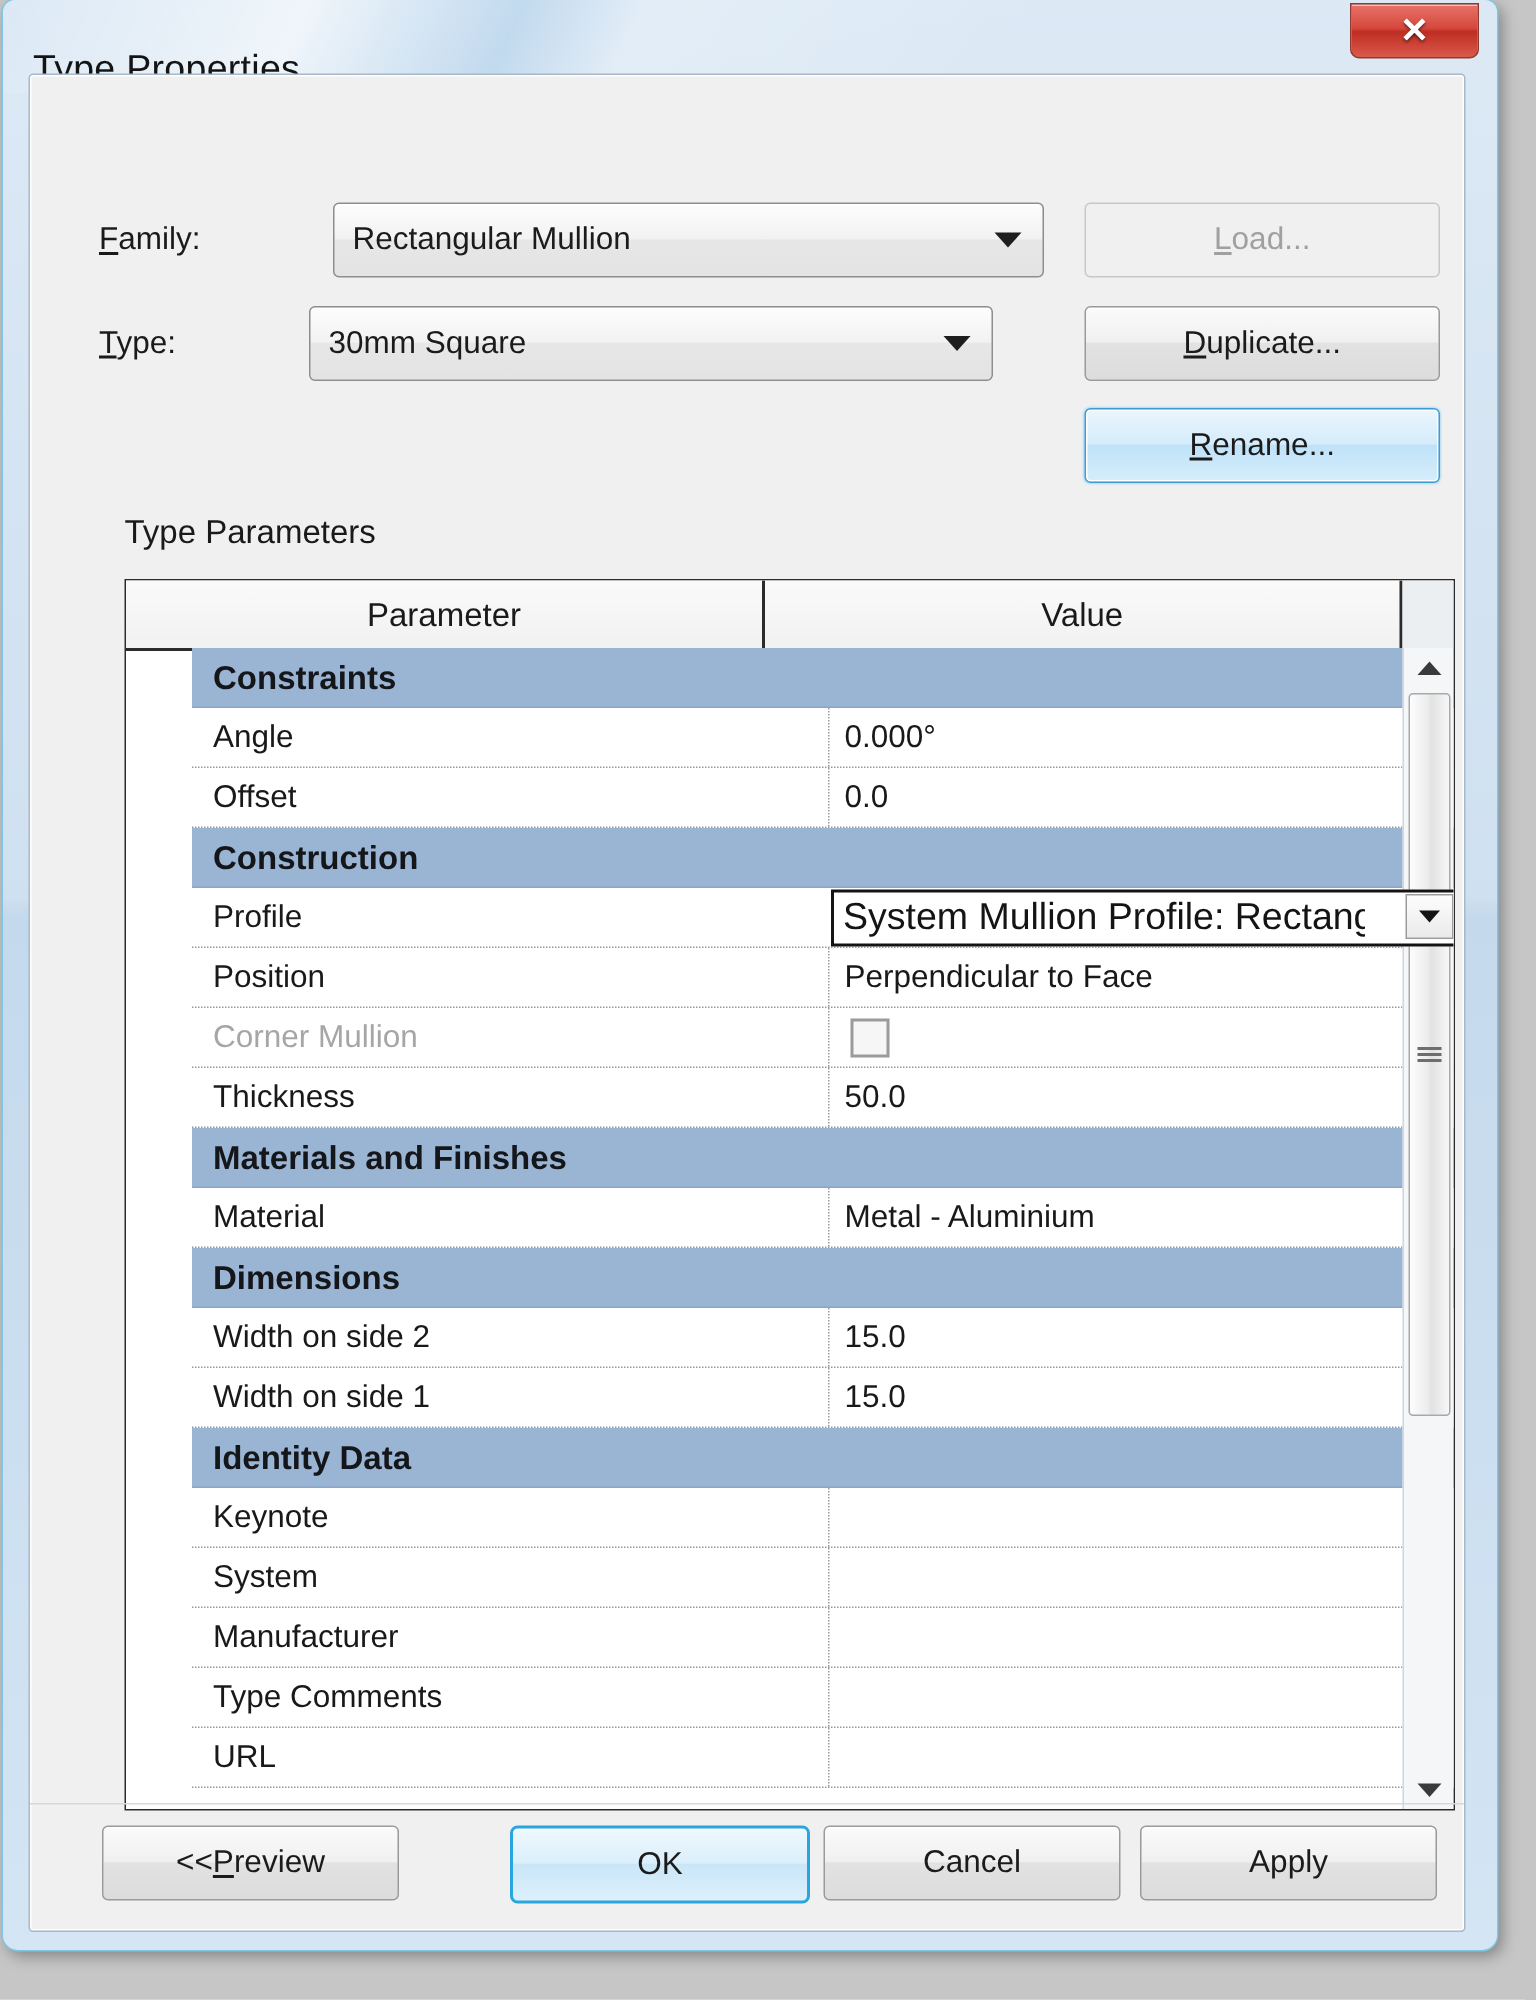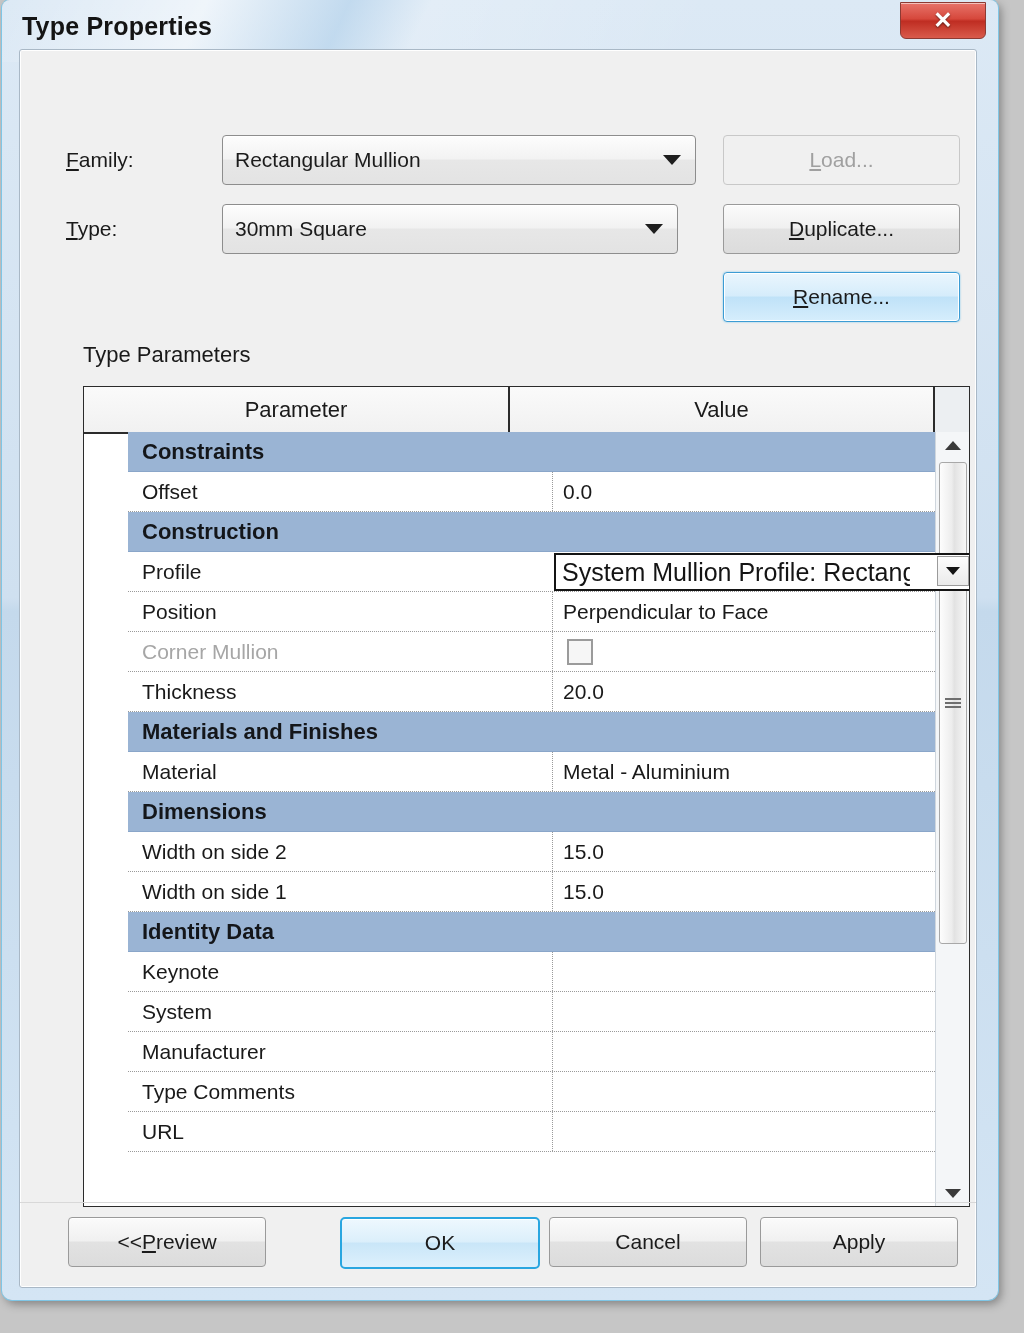--- a/index.html
+++ b/index.html
@@ -35,26 +35,25 @@
     left: 0; top: 0;
     width: 996px; height: 62px;
     background: linear-gradient(115deg, rgba(255,255,255,0.0) 0%, rgba(255,255,255,0.55) 20%,
                 rgba(180,210,235,0.65) 34%, rgba(255,255,255,0.20) 42%, rgba(255,255,255,0.0) 70%);
     pointer-events: none;
   }
 
   .title-text {
     position: absolute;
     left: 20px;
-    top: 12px;
+    top: 32px;
     font-size: 25px;
     color: #141414;
     letter-spacing: .2px;
     white-space: nowrap;
-    font-weight: bold;
   }
 
   
   .close-btn {
     position: absolute;
     right: 12px;
     top: 2px;
     width: 84px;
     height: 35px;
     border-radius: 0 0 6px 6px;
@@ -422,21 +421,21 @@
         <span class="arrow"></span>
       </div>
 
       <div class="btn disabled" style="left:703px; top:85px; width:235px; height:48px;">
           <u>L</u>
           <span>oad...</span>
         </div>
 
       <div class="lbl" style="left:46px; top:167px;"><u>T</u><span>ype:</span></div>
 
-      <div class="combo" style="left:202px; top:154px; width:454px; height:48px;">
+      <div class="combo" style="left:186px; top:154px; width:454px; height:48px;">
         <span class="cval">30mm Square</span>
         <span class="arrow"></span>
       </div>
 
       <div class="btn" style="left:703px; top:154px; width:235px; height:48px;">
           <u>D</u>
           <span>uplicate...</span>
         </div>
 
       <div class="btn focus" style="left:703px; top:222px; width:235px; height:48px;">
@@ -450,20 +449,26 @@
         <div class="thead">
           <div class="th c1">Parameter</div>
           <div class="th c2">Value</div>
           <div class="th sb"></div>
         </div>
 
         <div class="tbody" id="tbody">
             <div class="grow group">
               <span class="gname">Constraints</span>
               <span class="chev" style="transform: translateY(-50%) rotate(90deg);">«</span>
+            </div>
+            <div class="grow item">
+              <span class="pname">Angle</span>
+              <div class="vcell">
+                <span class="vtext">0.000°</span>
+              </div>
             </div>
             <div class="grow item">
               <span class="pname">Offset</span>
               <div class="vcell">
                 <span class="vtext">0.0</span>
               </div>
             </div>
             <div class="grow group">
               <span class="gname">Construction</span>
               <span class="chev" style="transform: translateY(-50%) rotate(90deg);">«</span>
@@ -485,21 +490,21 @@
             </div>
             <div class="grow item dis">
               <span class="pname">Corner Mullion</span>
               <div class="vcell">
                 <span class="chk"></span>
               </div>
             </div>
             <div class="grow item">
               <span class="pname">Thickness</span>
               <div class="vcell">
-                <span class="vtext">20.0</span>
+                <span class="vtext">50.0</span>
               </div>
             </div>
             <div class="grow group">
               <span class="gname">Materials and Finishes</span>
               <span class="chev" style="transform: translateY(-50%) rotate(90deg);">«</span>
             </div>
             <div class="grow item">
               <span class="pname">Material</span>
               <div class="vcell">
                 <span class="vtext">Metal - Aluminium</span>

